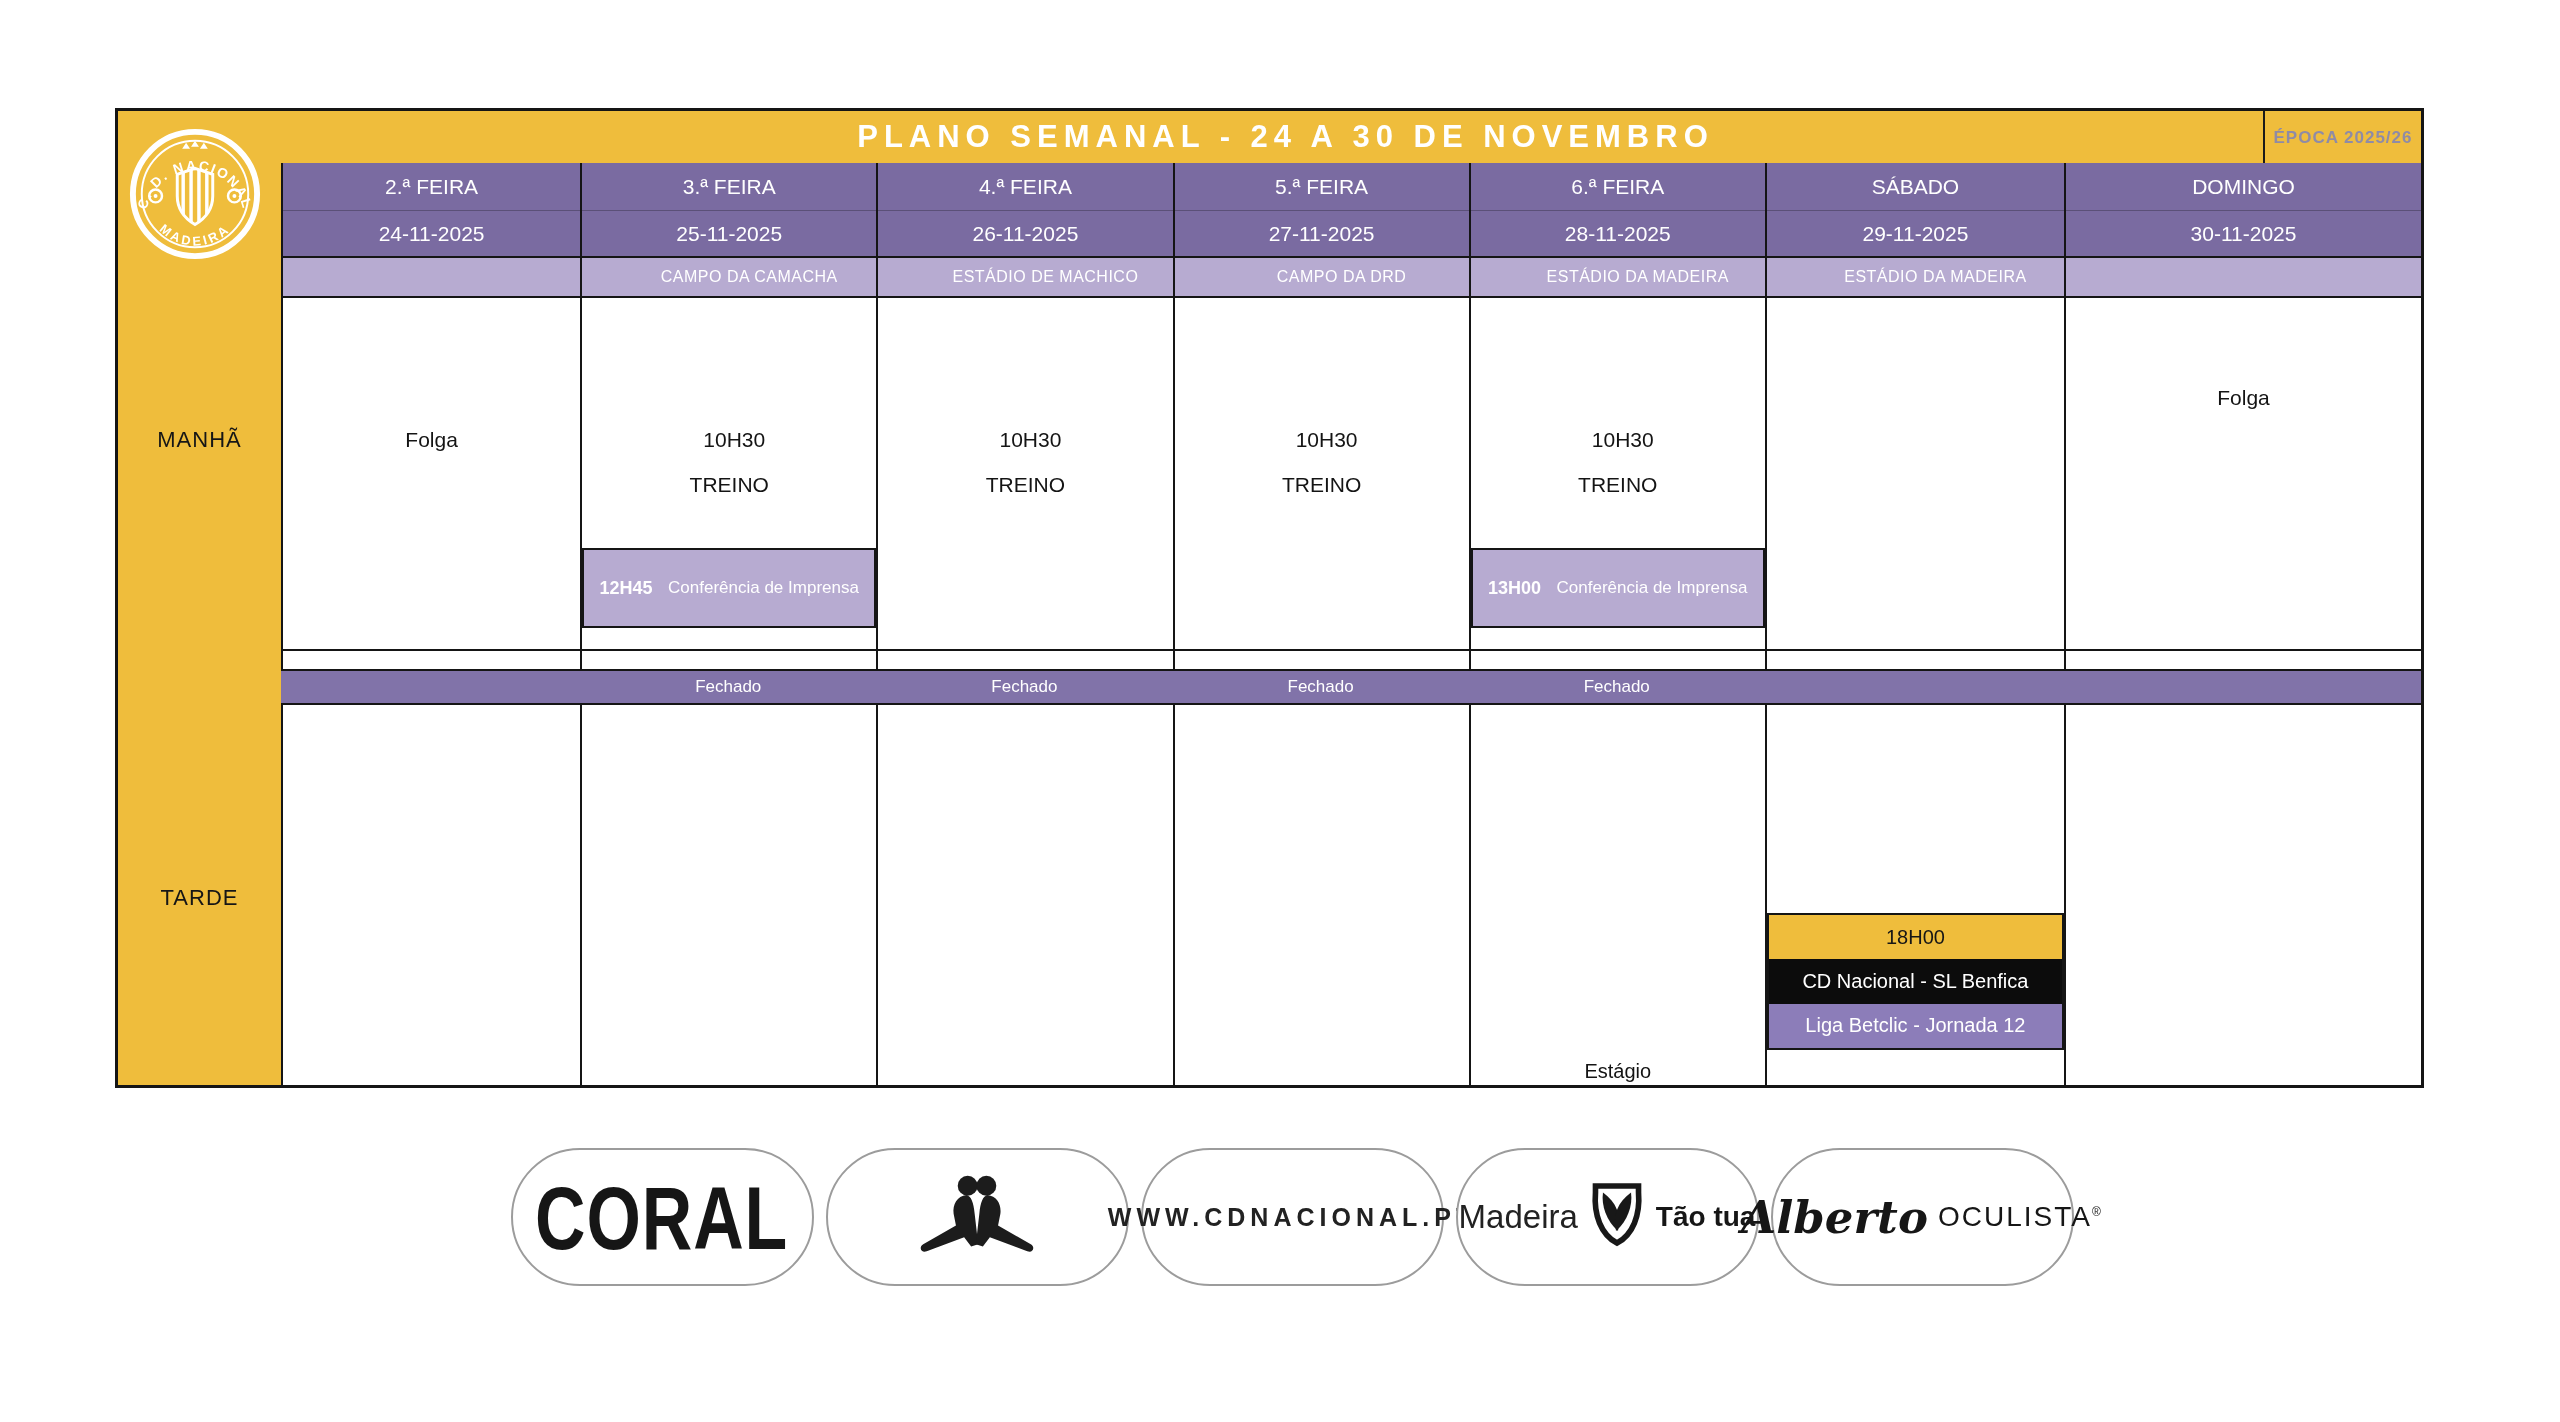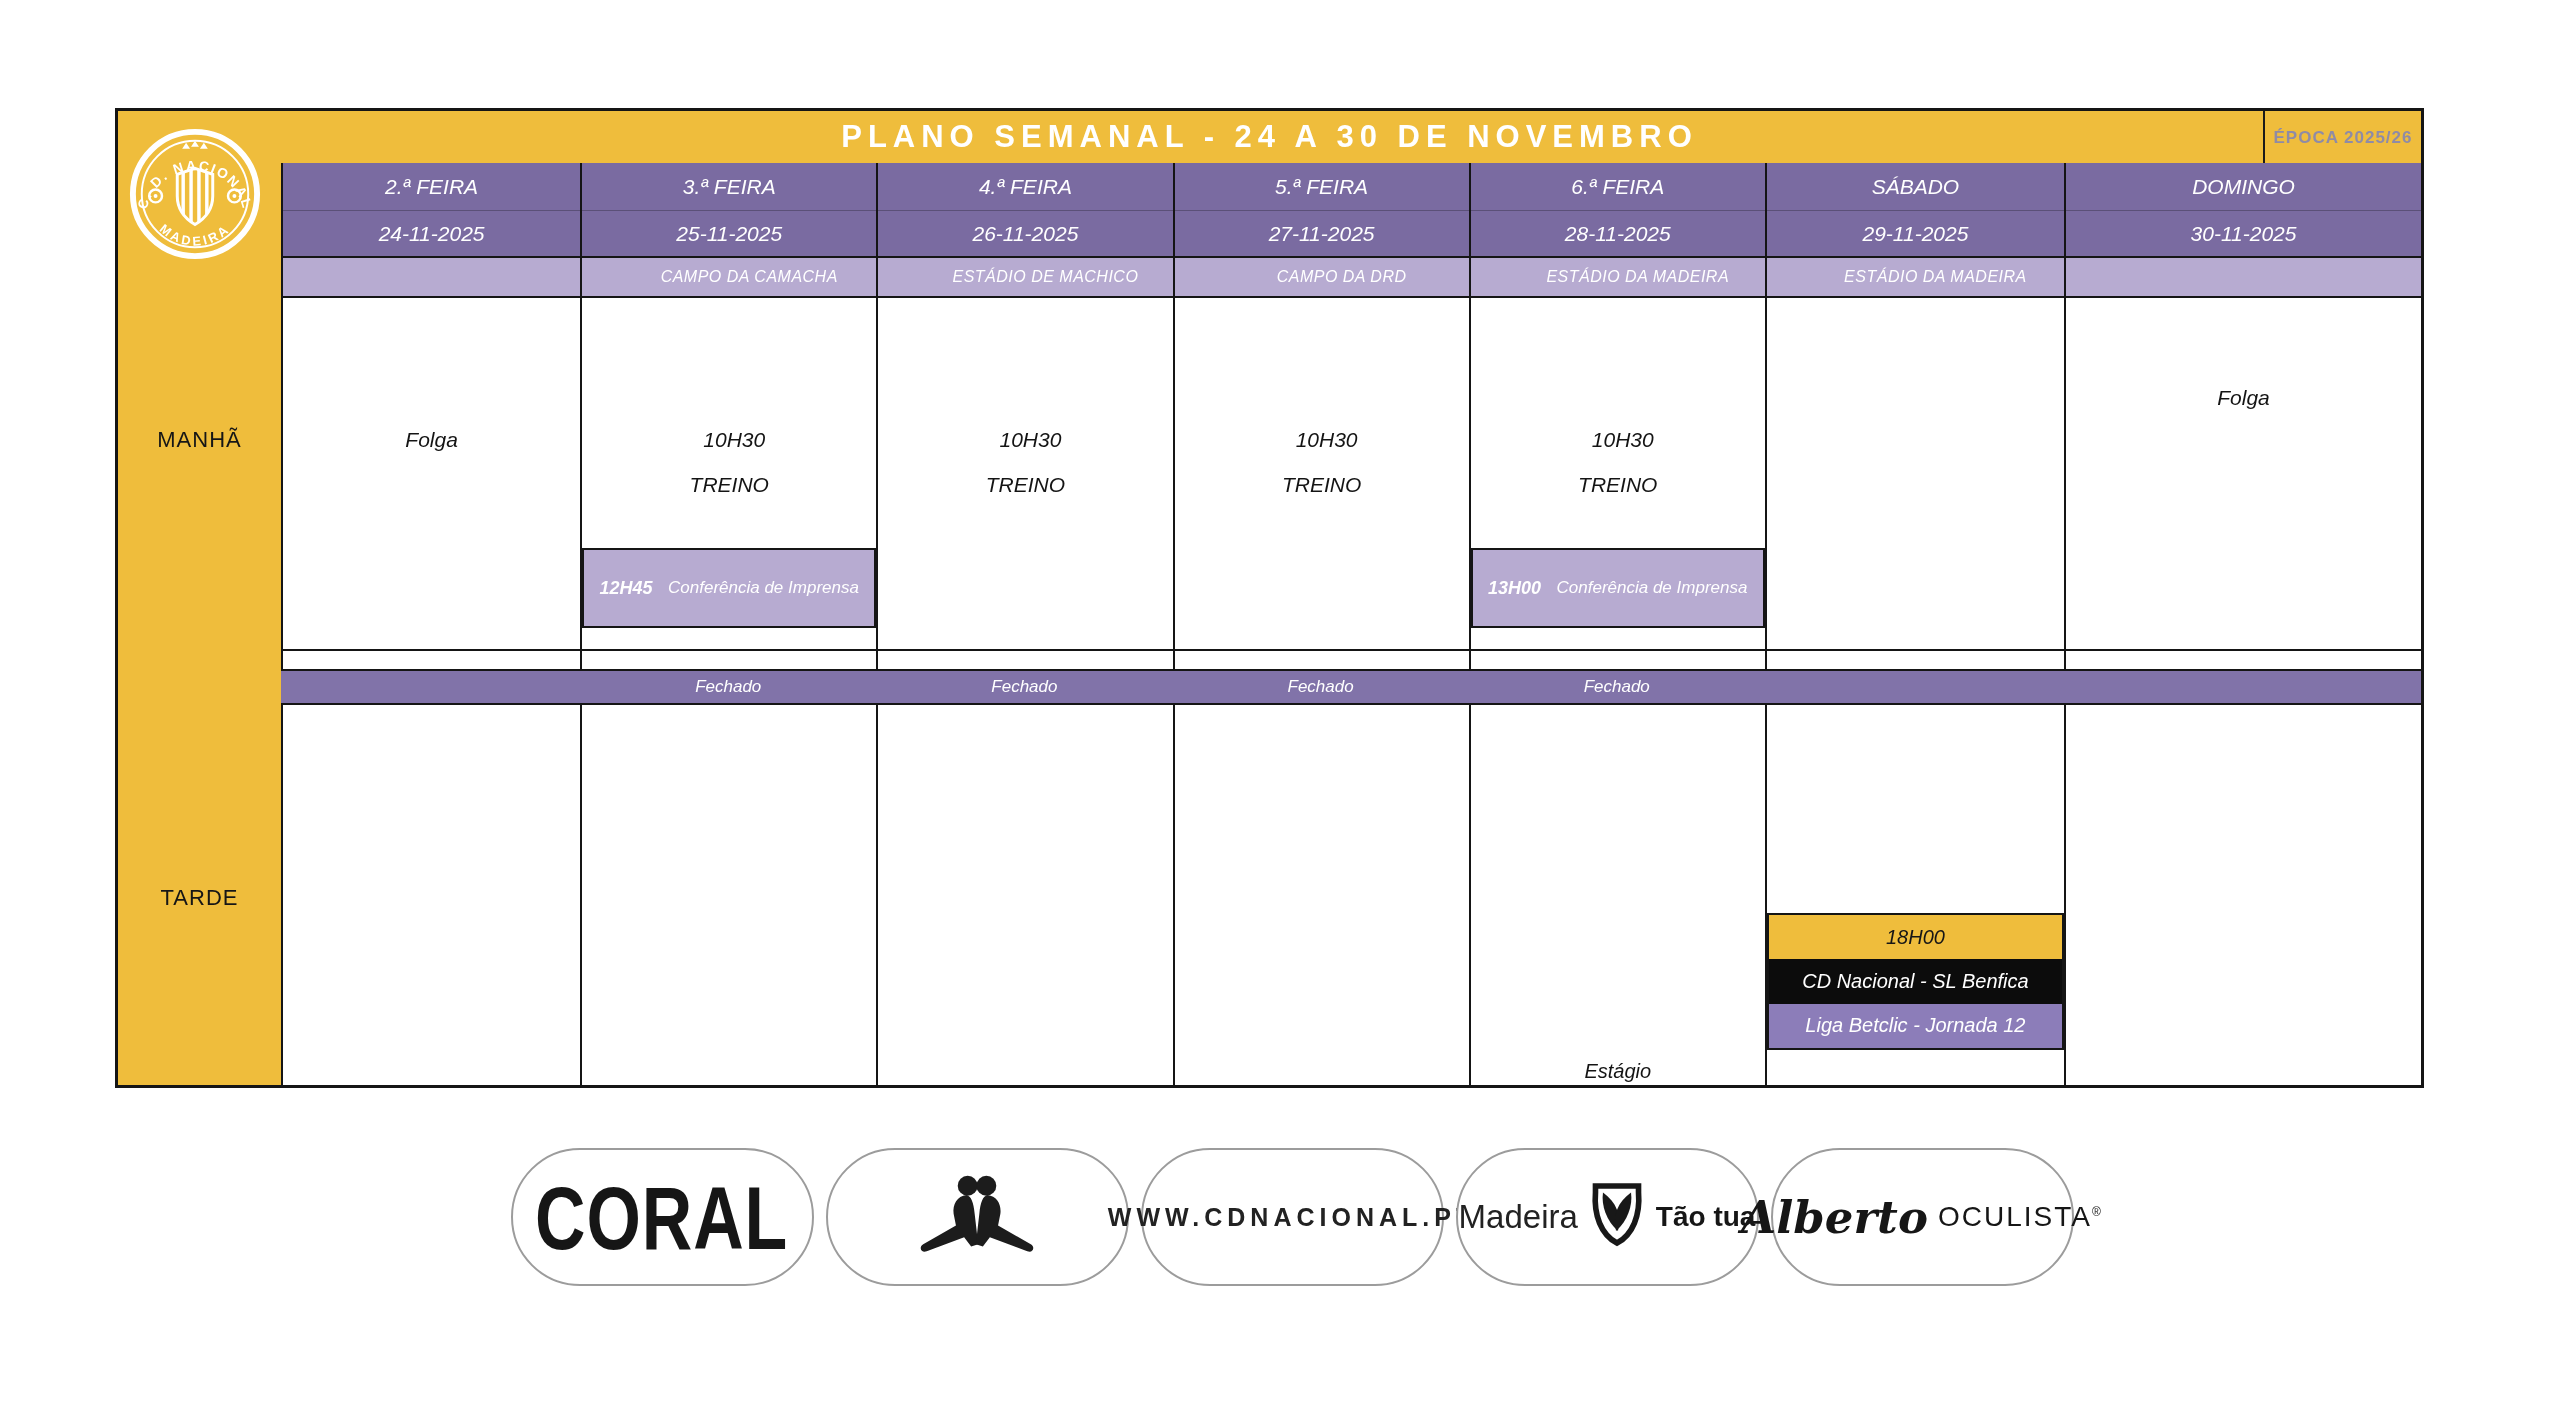--- a/index.html
+++ b/index.html
@@ -11,30 +11,30 @@
          border:3px solid #151515;box-sizing:border-box;background:#fff;}
 
   .left-col{position:absolute;left:0;top:0;width:163px;height:100%;background:var(--gold);}
   .period-label{position:absolute;left:0;width:163px;height:40px;line-height:40px;text-align:center;
                 font-weight:normal;font-size:22px;color:#161616;letter-spacing:1px;}
   .period-manha{top:309px;}
   .period-tarde{top:767px;}
 
   .title-band{position:absolute;left:0;top:0;right:0;height:52px;background:var(--gold);}
   .title-text{position:absolute;left:0;width:100%;text-align:center;line-height:52px;
-              color:#ffffff;font-size:31px;font-weight:bold;letter-spacing:6px;}
+              color:#ffffff;font-size:31px;font-weight:bold;letter-spacing:6px;padding-left:16px;}
   .season-box{position:absolute;right:0;top:0;width:158px;height:56px;background:var(--gold);
               border-left:2px solid #1a1a1a;border-bottom:2px solid #1a1a1a;box-sizing:border-box;
               display:flex;align-items:center;justify-content:center;
               color:#8f8ba6;font-weight:bold;font-size:17px;letter-spacing:1px;}
 
   .crest{position:absolute;left:8px;top:14px;width:138px;height:138px;}
 
   .days{position:absolute;left:163px;top:52px;right:0;bottom:0;display:flex;}
-  .day-col{position:relative;height:100%;background:#fff;border-left:2px solid #151515;box-sizing:border-box;font-style:italic;}
+  .day-col{position:relative;height:100%;background:#fff;border-left:2px solid #151515;box-sizing:border-box;}
 
   .cell-name{position:absolute;left:0;right:0;top:0;height:48px;background:var(--purple);
              color:#fff;font-size:21px;display:flex;align-items:center;justify-content:center;
              border-bottom:1px solid rgba(0,0,0,.25);box-sizing:border-box;}
   .cell-date{position:absolute;left:0;right:0;top:48px;height:47px;background:var(--purple);
              color:#fff;font-size:21px;display:flex;align-items:center;justify-content:center;
              border-bottom:2px solid #151515;box-sizing:border-box;}
   .cell-loc{position:absolute;left:0;right:0;top:95px;height:40px;background:var(--lightpurple);
             color:#fff;font-size:16px;letter-spacing:.5px;display:flex;align-items:center;justify-content:center;
             border-bottom:2px solid #151515;box-sizing:border-box;padding-left:40px;}

